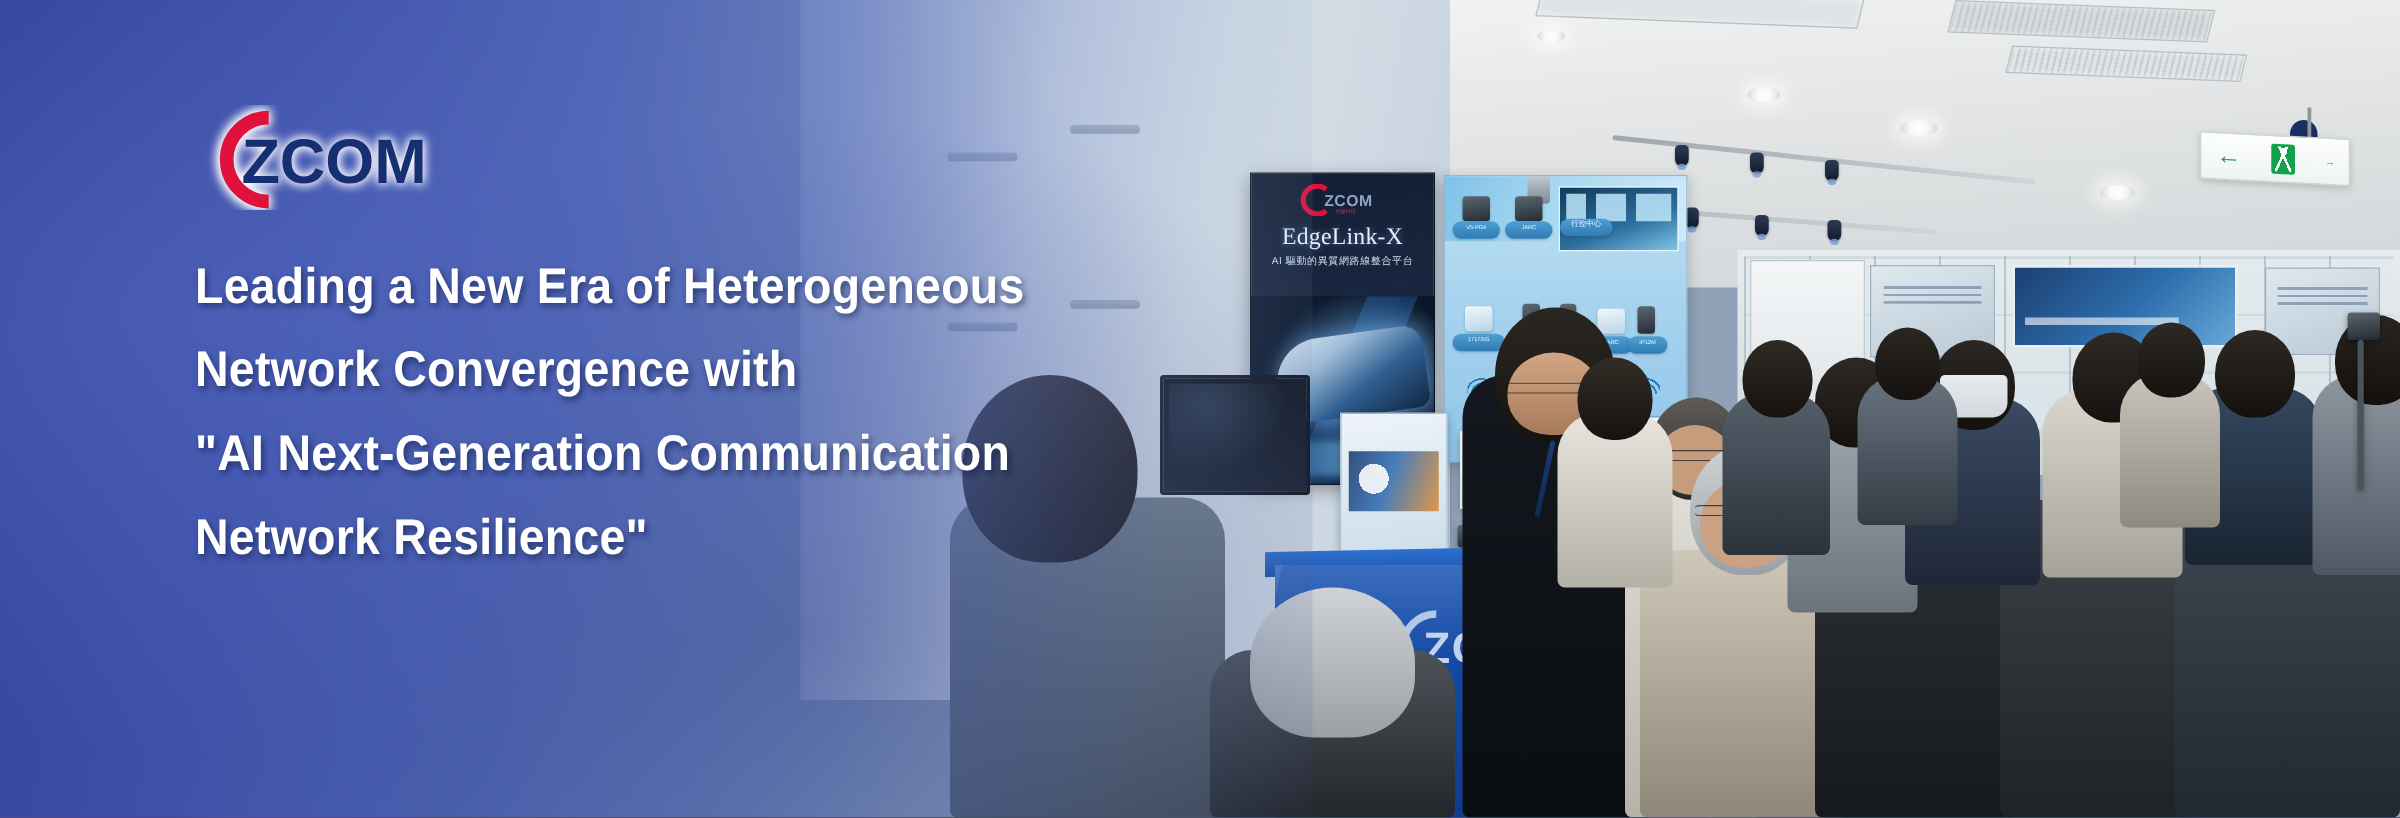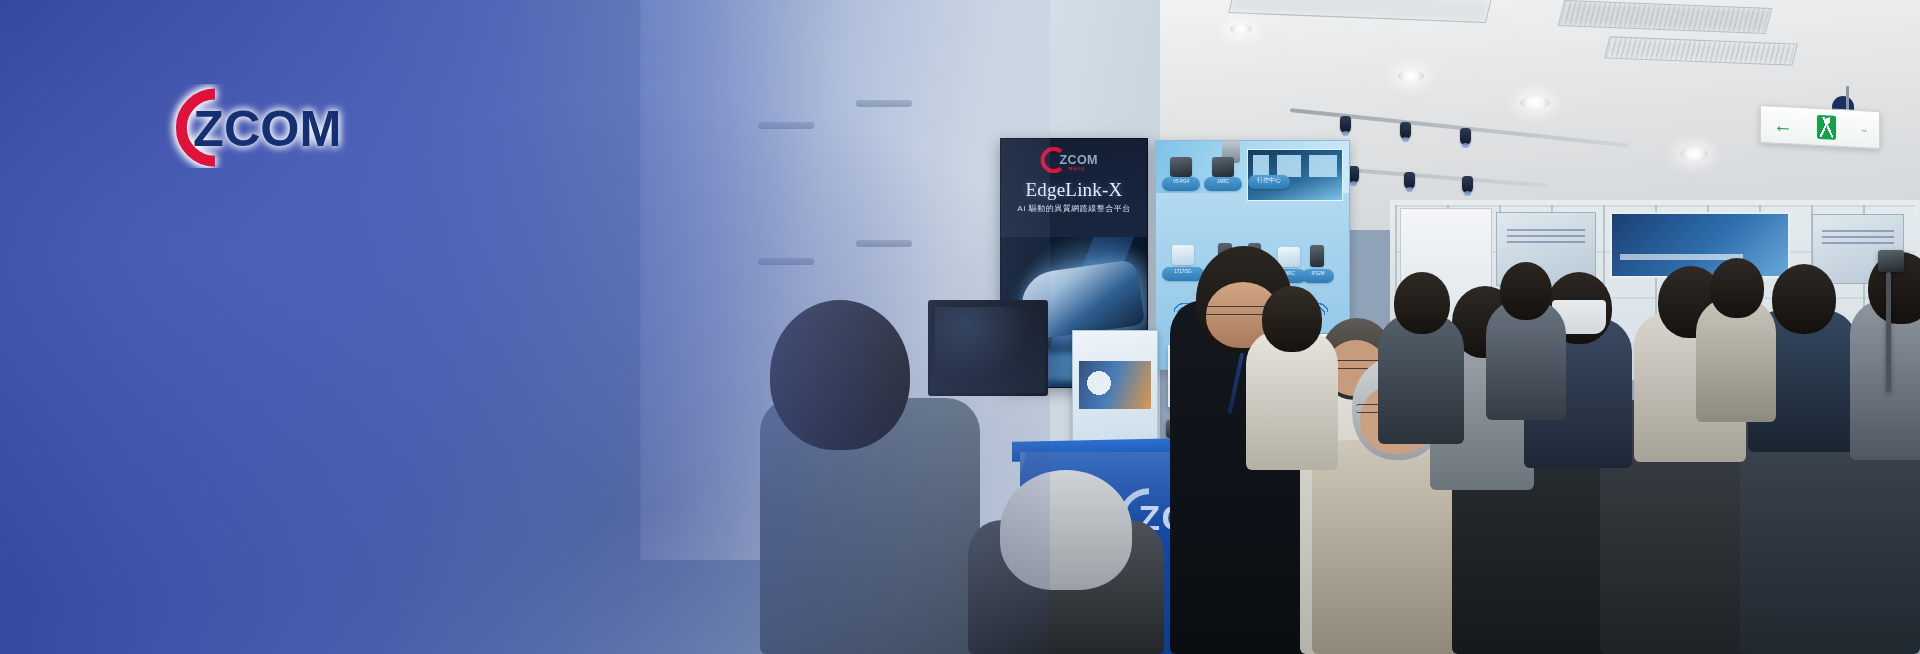--- a/index.html
+++ b/index.html
@@ -621,15 +621,21 @@
           <path d="M74 12 A40 40 0 1 0 74 92" fill="none" stroke="#ffffff" stroke-width="16"></path>
           <text x="48" y="74" font-family="Liberation Sans, sans-serif" font-size="60" font-weight="bold" fill="#ffffff" letter-spacing="0">ZCOM</text>
         </g>
 
         <path d="M74 12 A40 40 0 1 0 74 92" fill="none" stroke="#e0123c" stroke-width="13" stroke-linecap="butt"></path>
 
         <text x="48" y="74" font-family="Liberation Sans, sans-serif" font-size="60" font-weight="bold" fill="#152f72" letter-spacing="0">ZCOM</text>
       </svg>
     </div>
 
+    <div class="headline">
+      <div class="hl-line">Leading a New Era of Heterogeneous</div>
+      <div class="hl-line">Network Convergence with</div>
+      <div class="hl-line">"AI Next-Generation Communication</div>
+      <div class="hl-line">Network Resilience"</div>
+    </div>
 
   </div>
 </div>
 
 </body></html>

